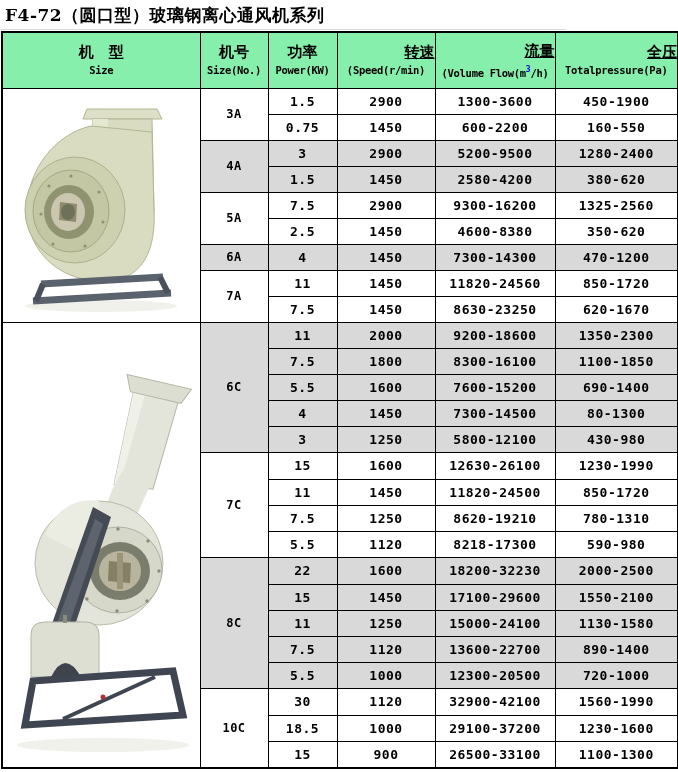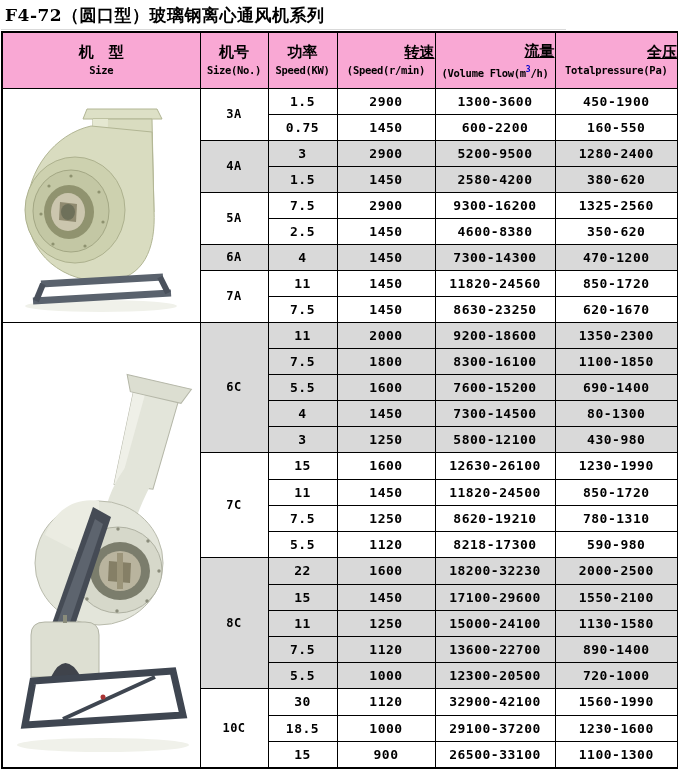--- a/index.html
+++ b/index.html
@@ -24,21 +24,21 @@
     border: 2px solid #000;
     margin-top: 1px;
   }
   .spec th, .spec td {
     border: 1px solid #000;
     text-align: center;
     vertical-align: middle;
     padding: 0;
     overflow: hidden;
   }
-  .spec thead th { background: #f9a8d4; height: 56px; }
+  .spec thead th { background: #86efac; height: 56px; }
   .hzh {
     font-family: "DejaVu Sans", sans-serif;
     font-weight: bold;
     font-size: 15px;
     line-height: 19px;
   }
   .hzh.u { text-decoration: underline; text-align: right; }
   .hen {
     font-family: "DejaVu Sans Mono", "Liberation Mono", monospace;
     font-weight: bold;
@@ -83,21 +83,21 @@
         <th>
           <div class="hzh">机　型</div>
           <div class="hen">Size</div>
         </th>
         <th>
           <div class="hzh">机号</div>
           <div class="hen">Size(No.)</div>
         </th>
         <th>
           <div class="hzh">功率</div>
-          <div class="hen">Speed(KW)</div>
+          <div class="hen">Power(KW)</div>
         </th>
         <th>
           <div class="hzh u">转速</div>
           <div class="hen">(Speed(r/min)</div>
         </th>
         <th>
           <div class="hzh u">流量</div>
           <div class="hen"><span>(Volume Flow(m</span><sup class="sup-blue">3</sup><span>/h)</span></div>
         </th>
         <th>

